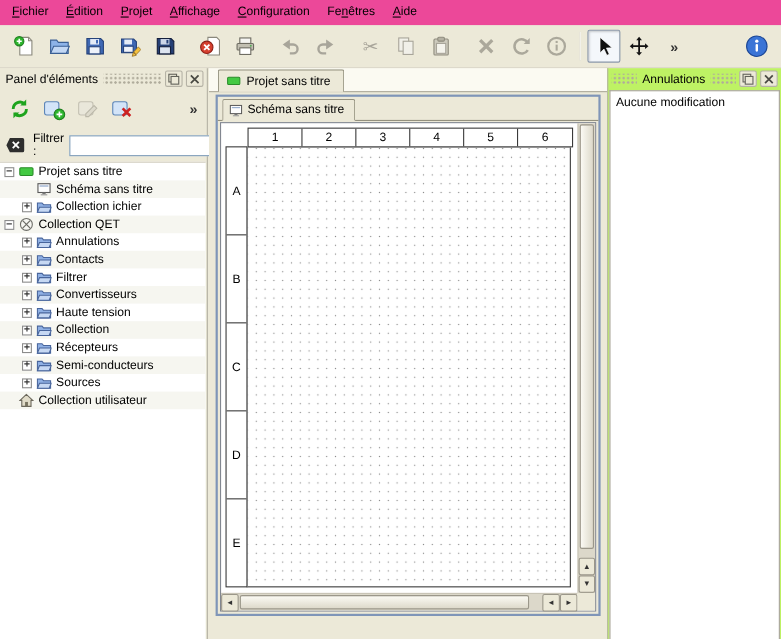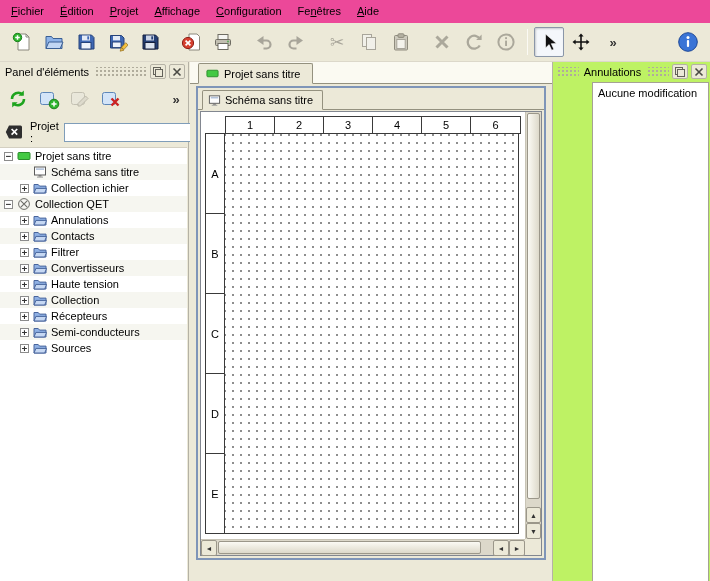--- a/index.html
+++ b/index.html
@@ -72,21 +72,21 @@
   .sbtn.v.up{bottom:16px;}
   .sbtn.v.down{bottom:0;}
   .hscroll{position:absolute;left:0;bottom:0;right:16px;height:16px;background:#dcd8ca;border-top:1px solid #c8c4b6;}
   .hthumb{position:absolute;top:1px;bottom:1px;left:17px;right:44px;background:linear-gradient(180deg,#fbfaf4,#ddd9ca);border:1px solid #9b978a;border-radius:2px;}
   .sbtn.h{top:0;bottom:0;width:16px;height:16px;}
   .sbtn.h.left0{left:0;}
   .sbtn.h.left2{right:16px;}
   .sbtn.h.right0{right:0;}
   .scorner{position:absolute;right:0;bottom:0;width:16px;height:16px;background:#ece9d8;}
 
-  #undo-list{position:absolute;top:20px;left:1px;right:1px;bottom:0;background:#fff;border:1px solid #a5a294;border-bottom:none;margin-left:38px;}
+  #undo-list{position:absolute;top:20px;left:1px;right:1px;bottom:0;background:#fff;border:1px solid #a5a294;border-bottom:none;}
   .undo-item{padding:4px 5px;}
 </style>
 </head>
 <body>
 
 <div class="menubar" id="menu-bar">
     <div class="menu-item"><u>F</u>ichier</div>
     <div class="menu-item"><u>É</u>dition</div>
     <div class="menu-item"><u>P</u>rojet</div>
     <div class="menu-item"><u>A</u>ffichage</div>
@@ -320,21 +320,21 @@
         <span class="icw chev">»</span>
       </div>
     </div>
   <div class="filter-row">
     <span class="clear-btn">
       <svg width="20" height="18" viewBox="0 0 20 18">
           <path d="M4 2.5h11.5a1.5 1.5 0 0 1 1.5 1.5v10a1.5 1.5 0 0 1-1.5 1.5H4L.8 9z" fill="#2e2e2e"></path>
           <path d="M6.6 6l5.6 5.6M12.2 6l-5.6 5.6" stroke="#fff" stroke-width="1.7"></path>
         </svg>
     </span>
-    <span>Projet :</span>
+    <span>Filtrer :</span>
     <input class="filter-input" value="" style="">
   </div>
   <div id="tree">
       <div class="trow" style="padding-left: 4px;">
         <span class="exp">−</span>
         <span class="ticon">
           <svg width="14" height="14" viewBox="0 0 14 14">
             <rect x="1" y="3.5" width="12" height="7" rx="1" fill="#43c943" stroke="#2a8c2a"></rect>
           </svg>
         </span>
@@ -454,20 +454,30 @@
       </div>
       <div class="trow" style="padding-left: 20px;">
         <span class="exp">+</span>
         <span class="ticon">
           <svg width="14" height="14" viewBox="0 0 14 14">
             <path d="M1 3.5h4.2l1.4 1.6H13V12H1z" fill="#8fb0e4" stroke="#48659c"></path>
             <path d="M1 12l1.9-4.6h10.7L11.7 12z" fill="#c6d8f3" stroke="#48659c"></path>
           </svg>
         </span>
         <span class="tlabel">Sources</span>
+      </div>
+      <div class="trow alt" style="padding-left: 4px;">
+        <span class="exp-sp"></span>
+        <span class="ticon">
+          <svg width="14" height="14" viewBox="0 0 14 14">
+            <path d="M7 1.6L1.2 7h1.6v5.4h8.4V7h1.6z" fill="#e0dbc8" stroke="#6b675b"></path>
+            <rect x="5.8" y="8.4" width="2.6" height="4" fill="#77725f"></rect>
+          </svg>
+        </span>
+        <span class="tlabel">Collection utilisateur</span>
       </div>
     </div>
 </div>
 
 <div id="workspace">
   <div id="project-tabbar">
     <div class="ptab">
       <span class="ticon12">
         <svg width="13" height="13" viewBox="0 0 14 14">
             <rect x="1" y="3.5" width="12" height="7" rx="1" fill="#43c943" stroke="#2a8c2a"></rect>

